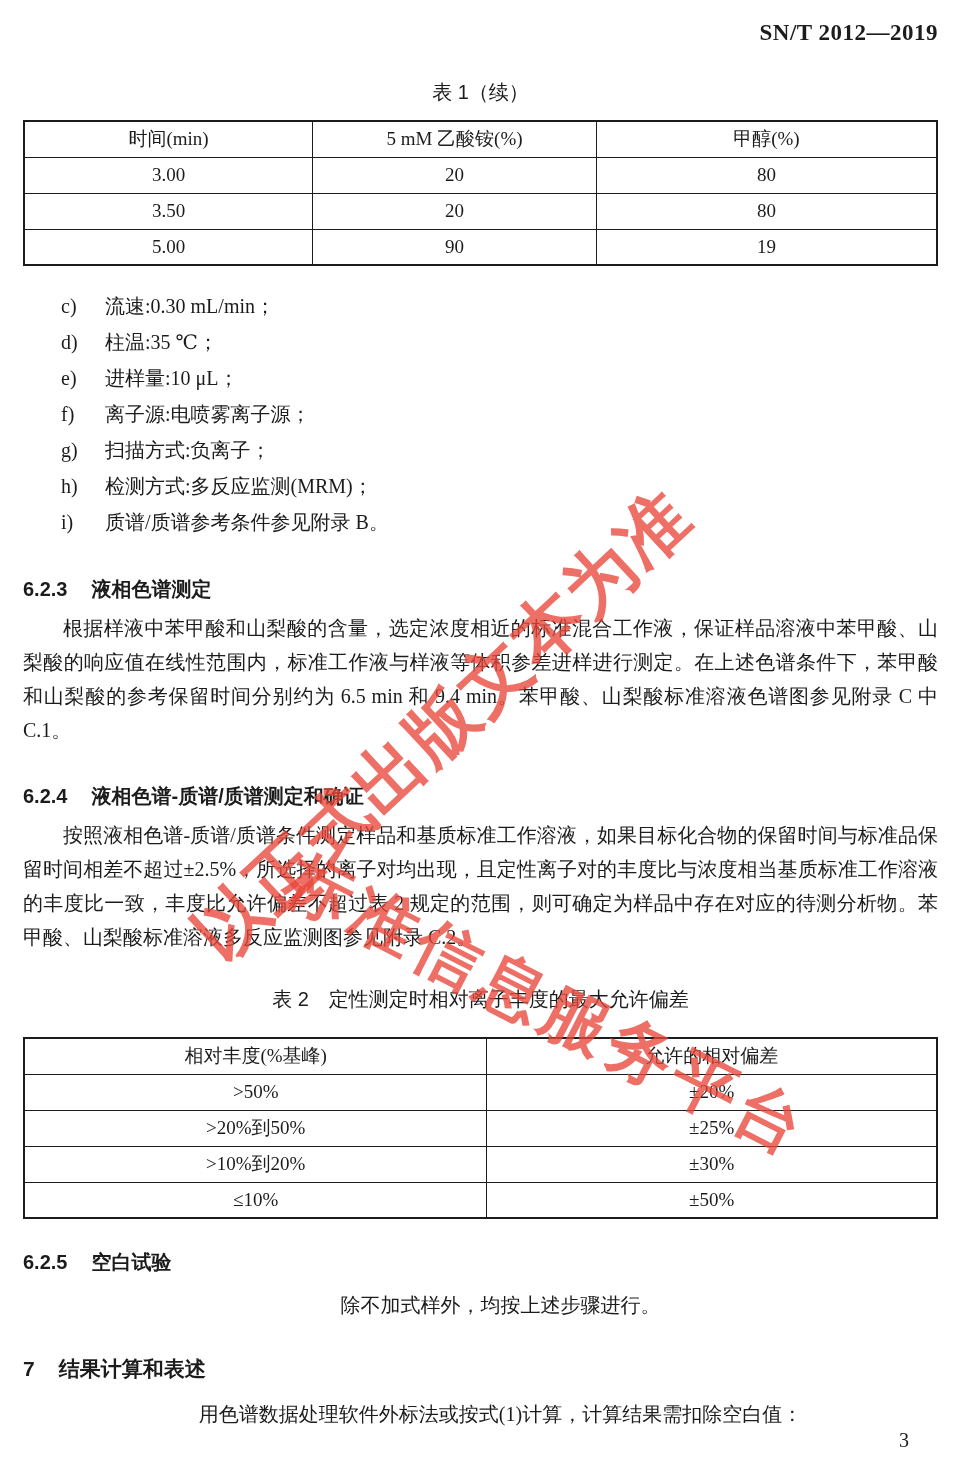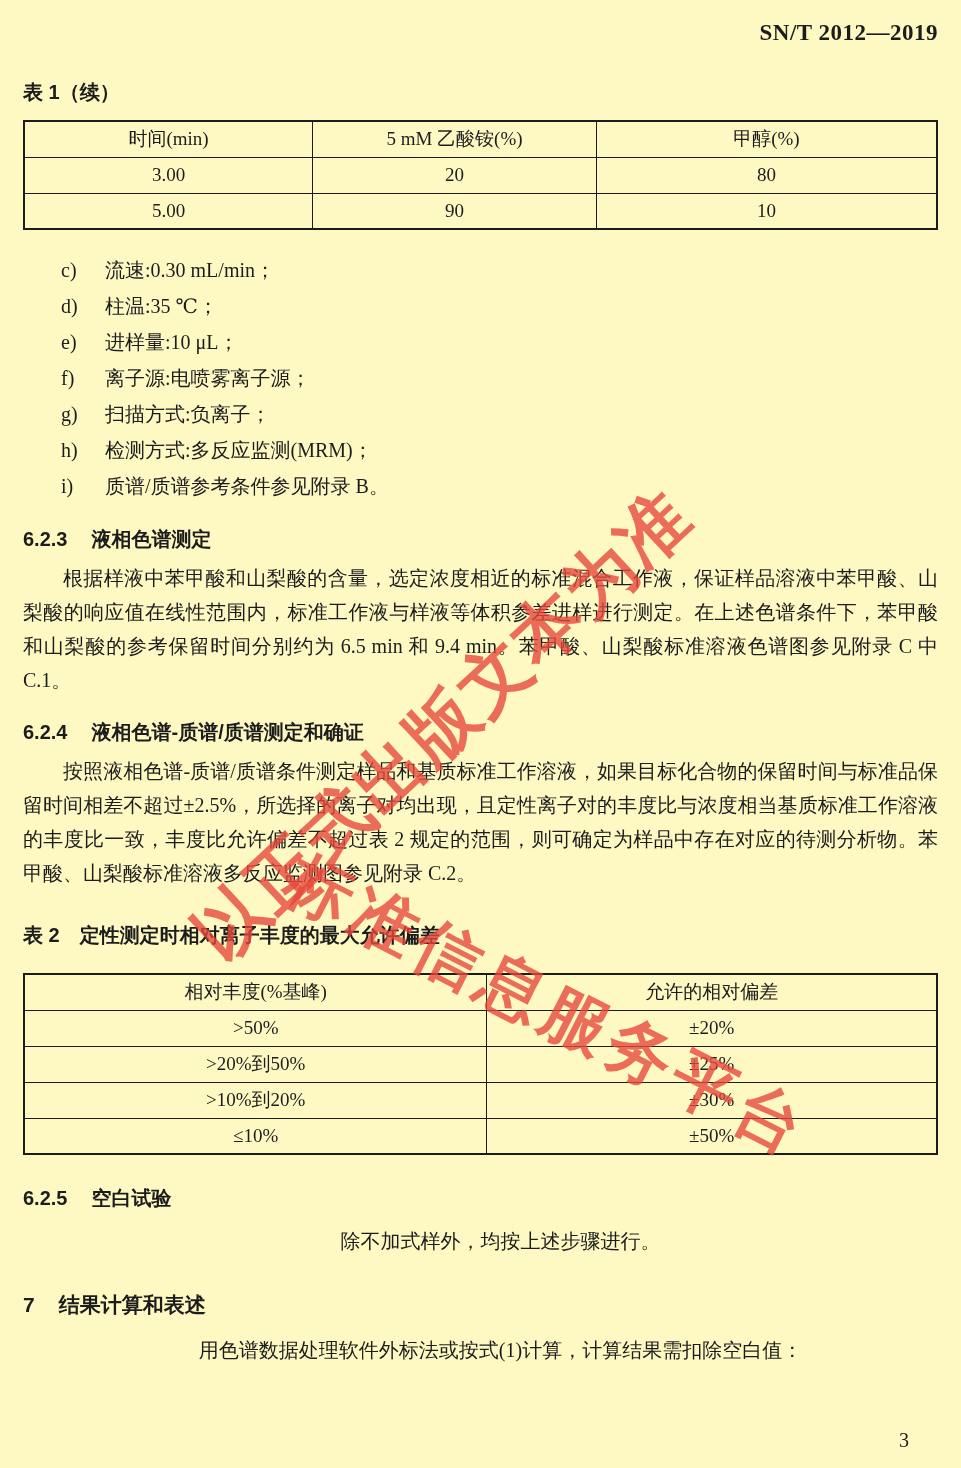--- a/index.html
+++ b/index.html
@@ -6,41 +6,41 @@
   html, body { margin: 0; padding: 0; }
   body {
     background: #9a9a9a;
     font-family: "Liberation Serif", "DejaVu Serif", serif;
   }
   .page {
     position: relative;
     width: 961px;
     height: 1468px;
     margin: 0 auto;
-    background: #fef9c3;
+    background: #ffffff;
     color: #1c1c1c;
     overflow: hidden;
   }
   .content {
     position: absolute;
     inset: 0;
     padding: 20px 23px 0 23px;
     z-index: 1;
   }
   .doc-header { display: flex; justify-content: flex-end; height: 27px; }
   .std-code {
     font-size: 23px;
     font-weight: bold;
     letter-spacing: 0.5px;
     font-family: "Liberation Serif", serif;
   }
   .table-caption {
-    text-align: left;
+    text-align: center;
     font-family: "Liberation Sans", "DejaVu Sans", sans-serif;
-    font-weight: bold;
+    font-weight: normal;
     font-size: 20px;
     height: 27px;
     line-height: 27px;
   }
   .caption1 { margin-top: 32px; }
   .caption2 { margin-top: 32px; }
   table.data {
     width: 100%;
     border-collapse: collapse;
     font-size: 19px;
@@ -57,21 +57,21 @@
   .table1 { margin-top: 14px; }
   .table2 { margin-top: 24px; }
   .cond-list {
     margin-top: 22px;
     margin-left: 38px;
     font-size: 20px;
   }
   .cond-item { display: flex; line-height: 36px; }
   .cond-label { width: 44px; flex: 0 0 44px; }
   .sec-heading {
-    margin-top: 22px;
+    margin-top: 36px;
     font-family: "Liberation Sans", "DejaVu Sans", sans-serif;
     font-weight: bold;
     font-size: 20px;
     display: flex;
     gap: 24px;
     height: 27px;
     line-height: 27px;
   }
   .sec-heading.h625 { margin-top: 30px; }
   .sec-heading.h7 { margin-top: 32px; font-size: 21px; height: 29px; line-height: 29px; }
@@ -142,23 +142,28 @@
           <th>甲醇(%)</th>
         </tr>
       </thead>
       <tbody>
         <tr>
           <td>3.00</td>
           <td>20</td>
           <td>80</td>
         </tr>
         <tr>
+          <td>3.50</td>
+          <td>20</td>
+          <td>80</td>
+        </tr>
+        <tr>
           <td>5.00</td>
           <td>90</td>
-          <td>10</td>
+          <td>19</td>
         </tr>
       </tbody>
     </table>
 
     <div class="cond-list">
       <div class="cond-item">
         <span class="cond-label">c)</span>
         <span class="cond-text">流速:0.30 mL/min；</span>
       </div>
       <div class="cond-item">

